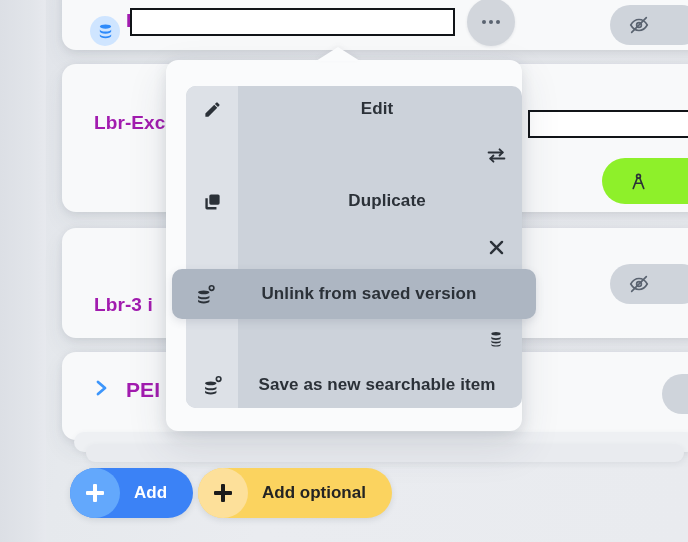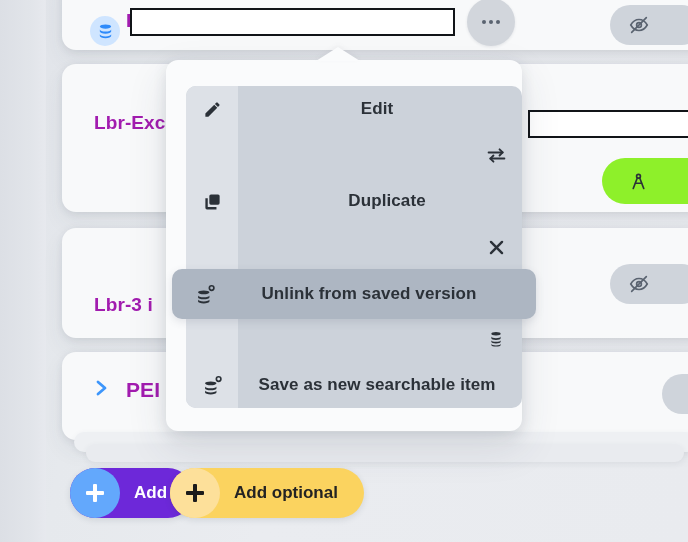--- a/index.html
+++ b/index.html
@@ -217,25 +217,25 @@
     border-radius: 50%;
     display: flex; align-items: center; justify-content: center;
     flex: 0 0 50px;
   }
   .add-btn .blabel {
     font-size: 17px;
     font-weight: 700;
     padding: 0 26px 0 14px;
     white-space: nowrap;
   }
-  .btn-add { left: 70px; top: 468px; background: #6d28d9; }
+  .btn-add { left: 70px; top: 468px; background: #3b82f6; }
   .btn-add .knob { background: #63a8fc; }
   .btn-add .blabel { color: #ffffff; }
 
-  .btn-add-opt { left: 170px; top: 468px; background: #fbd35f; }
+  .btn-add-opt { left: 198px; top: 468px; background: #fbd35f; }
   .btn-add-opt .knob { background: #fde09a; }
   .btn-add-opt .blabel { color: #232323; }
 
   .plus {
     position: relative;
     width: 18px; height: 18px;
   }
   .plus::before, .plus::after {
     content: ""; position: absolute; background: currentColor; border-radius: 1px;
   }

